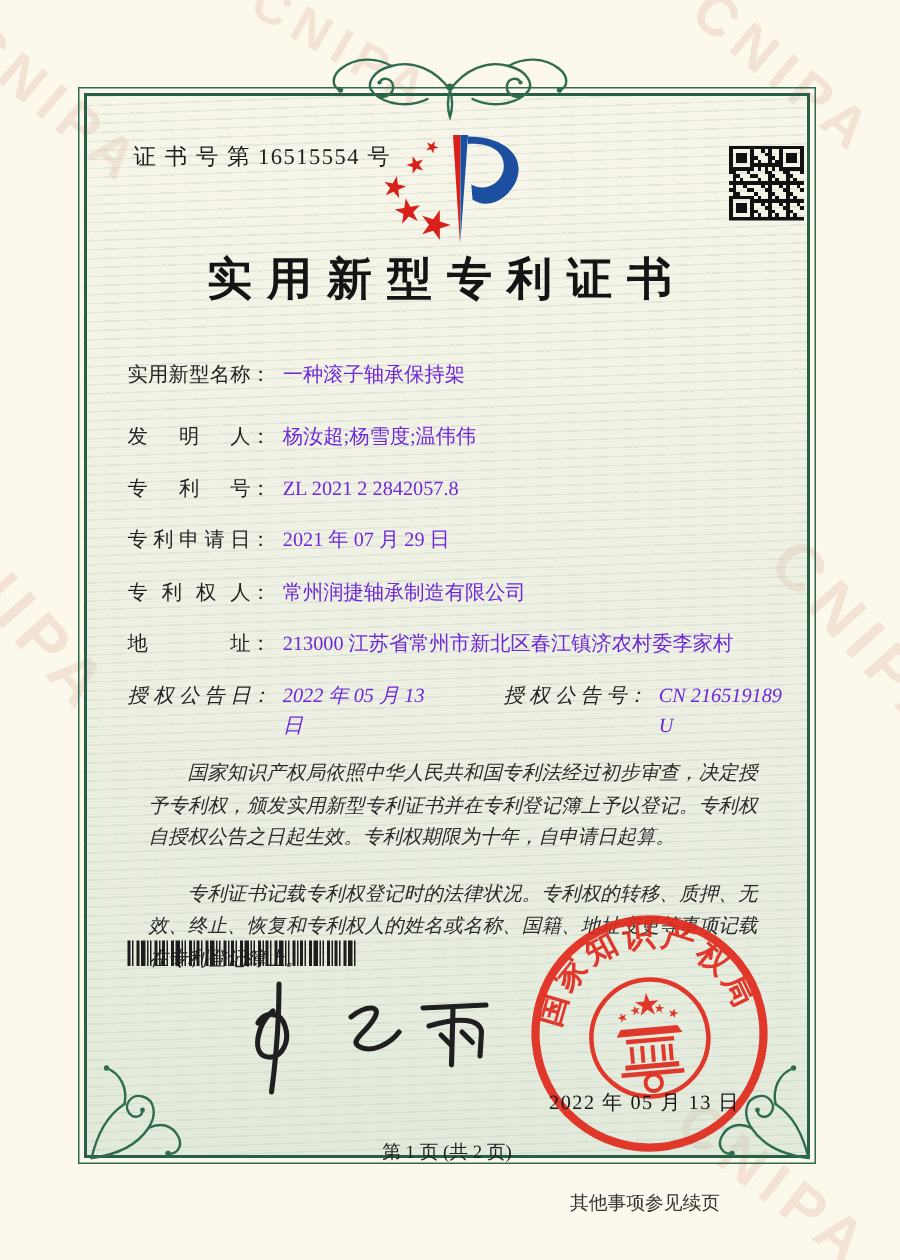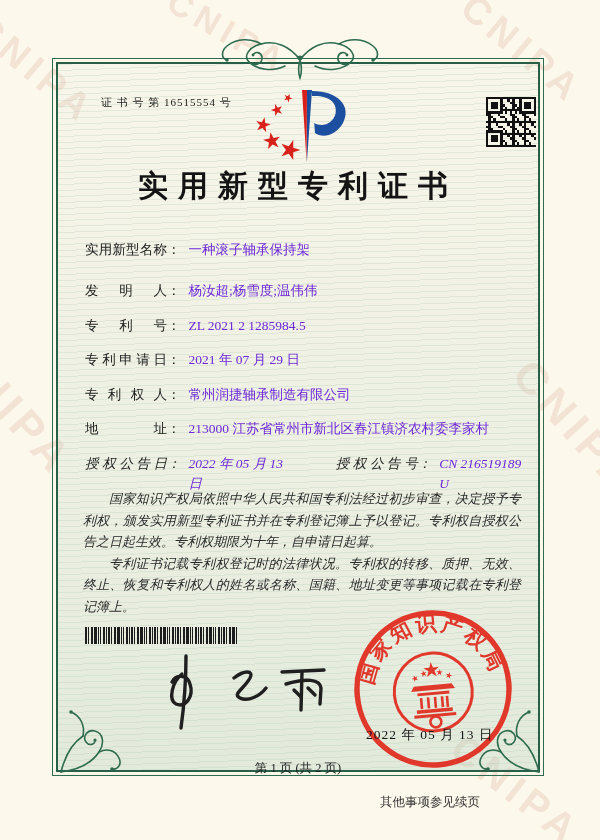--- a/index.html
+++ b/index.html
@@ -20,21 +20,21 @@
     border:1.5px solid #2e6b4f;padding:3px;box-sizing:border-box;
     pointer-events:none;
   }
   .frame-inner{
     width:100%;height:100%;box-sizing:border-box;
     border:2.5px solid #276046;
     background:
       linear-gradient(180deg, rgba(210,228,214,0.12) 0%, rgba(190,215,198,0.30) 70%, rgba(185,212,194,0.40) 100%),
       repeating-linear-gradient(178deg, rgba(148,184,160,0.22) 0px, rgba(148,184,160,0.22) 1px, rgba(0,0,0,0) 1px, rgba(0,0,0,0) 6px);
   }
-  .cert-no{position:absolute;left:101px;top:95px;font-size:11px;letter-spacing:1px;}
+  .cert-no{position:absolute;left:89px;top:95px;font-size:15px;letter-spacing:1px;}
   .logo{position:absolute;left:238px;top:86px;}
   .qr{position:absolute;left:486px;top:97px;width:50px;height:50px;}
   .title{
     position:absolute;left:52px;top:166px;width:492px;text-align:center;
     font-size:30px;font-weight:700;letter-spacing:10px;color:#141414;
   }
   .fields{position:absolute;left:85px;top:240px;width:440px;font-size:13.5px;}
   .frow{display:flex;align-items:flex-end;margin-bottom:14.5px;line-height:20px;}
   .frow.gap-after{margin-bottom:21px;}
   .flabel{
@@ -44,21 +44,21 @@
   .fcolon{flex:0 0 auto;margin-right:8px;color:#222;}
   .fvalue{color:#6d28d9;}
   .grant-row{display:flex;}
   .grant-pair{display:flex;align-items:baseline;font-style:italic;}
   .grant-pair.right{margin-left:46px;}
   .paras{
     position:absolute;left:83px;top:488px;width:438px;
     font-size:13px;line-height:21.5px;text-align:justify;color:#2a2a2a;
     font-style:italic;
   }
-  .paras p{margin:0;text-indent:2em;}
+  .paras p{margin:16px;text-indent:2em;}
   .barcode{position:absolute;left:85px;top:627px;height:17px;display:flex;align-items:stretch;}
   .barcode div{background:#1d1d1d;}
   .signer{position:absolute;left:88px;top:670px;font-size:15px;letter-spacing:3px;color:#111;
     font-family:"Liberation Sans","DejaVu Sans",sans-serif;}
   .signer div{margin-bottom:10px;}
   .signature{position:absolute;left:148px;top:646px;}
   .seal{position:absolute;left:350px;top:606px;transform:rotate(-5deg);}
   .seal-date{position:absolute;left:366px;top:726px;font-size:13.5px;color:#151515;letter-spacing:1px;}
   .footer{position:absolute;left:52px;top:760px;width:492px;text-align:center;font-size:12.5px;color:#222;}
   .note{position:absolute;left:0;top:794px;width:480px;text-align:right;font-size:12.5px;color:#333;}
@@ -405,21 +405,21 @@
       <span class="fvalue">一种滚子轴承保持架</span>
     </div>
     <div class="frow">
       <span class="flabel">发明人</span>
         <span class="fcolon">：</span>
       <span class="fvalue">杨汝超;杨雪度;温伟伟</span>
     </div>
     <div class="frow">
       <span class="flabel">专利号</span>
         <span class="fcolon">：</span>
-      <span class="fvalue">ZL 2021 2 1285984.5</span>
+      <span class="fvalue">ZL 2021 2 2842057.8</span>
     </div>
     <div class="frow">
       <span class="flabel">专利申请日</span>
         <span class="fcolon">：</span>
       <span class="fvalue">2021 年 07 月 29 日</span>
     </div>
     <div class="frow">
       <span class="flabel">专利权人</span>
         <span class="fcolon">：</span>
       <span class="fvalue">常州润捷轴承制造有限公司</span>

